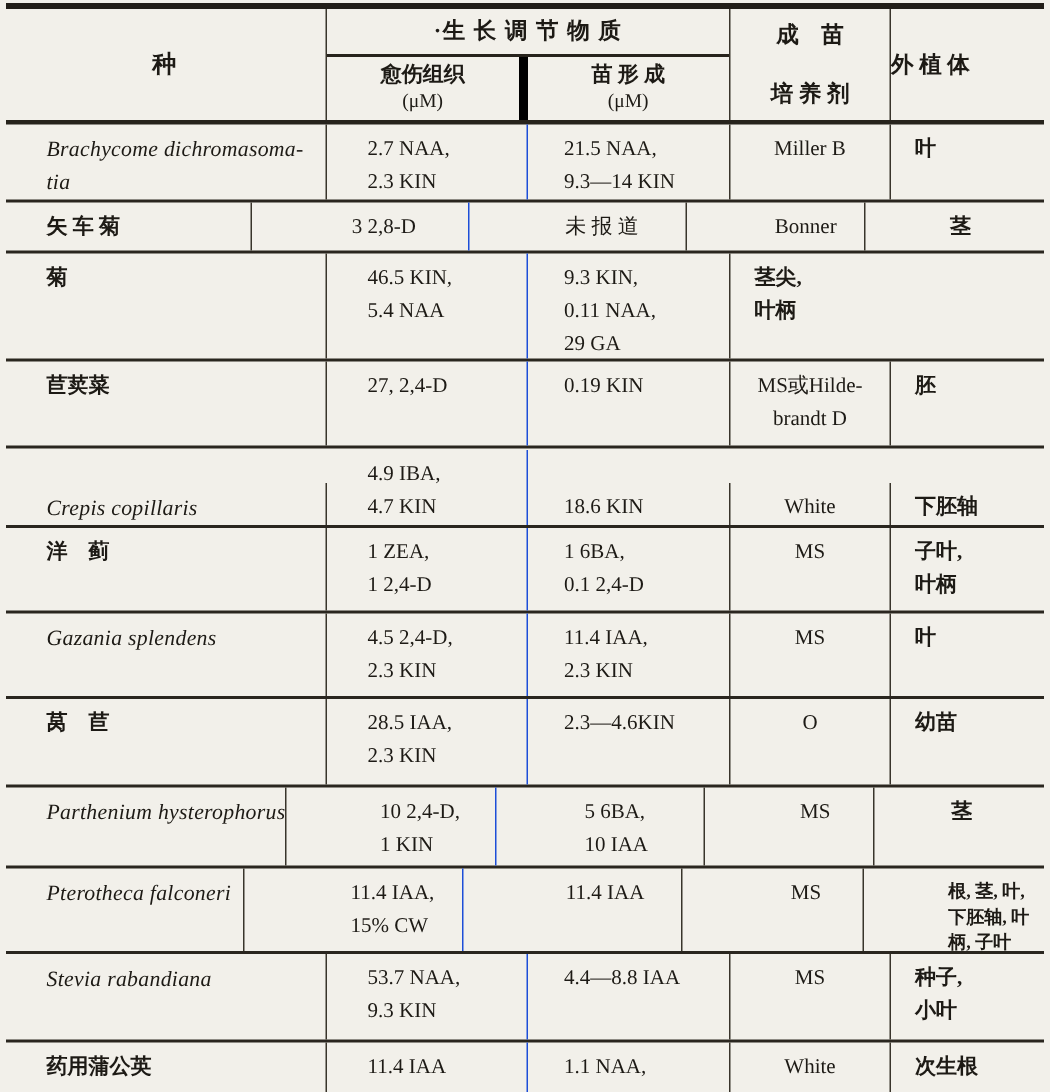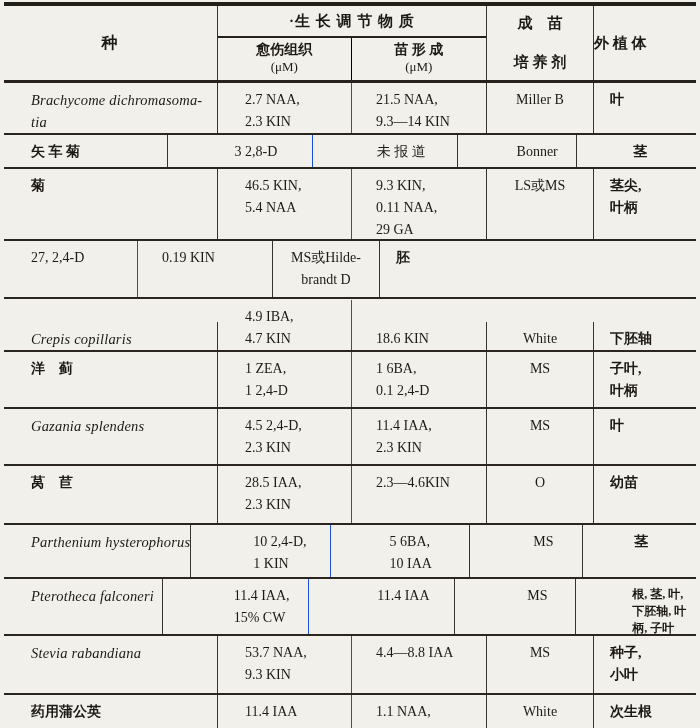--- a/index.html
+++ b/index.html
@@ -9,21 +9,21 @@
        border-top:4px solid #221e18;border-bottom:6px solid #221e18;}
   
   .thead{display:flex;height:74px;border-bottom:3px solid #27231c;}
   .th{box-sizing:border-box;}
   .hc1{width:214px;border-right:1px solid #39342b;display:flex;align-items:center;justify-content:center;
        font-weight:700;font-size:16px;letter-spacing:2px;}
   .hgroup{width:269px;border-right:1px solid #39342b;box-sizing:border-box;}
   .grouptitle{height:30px;line-height:30px;text-align:center;border-bottom:2px solid #27231c;
        font-weight:700;font-size:15px;letter-spacing:1px;}
   .subrow{display:flex;height:42px;}
-  .hc2a{width:134px;border-right:1px solid #000000;}
+  .hc2a{width:134px;border-right:6px solid #000000;}
   .hc2b{width:135px;}
   .hc2a,.hc2b{box-sizing:border-box;text-align:center;padding-top:3px;font-weight:700;font-size:14px;}
   .mu{font-weight:400;font-size:13px;line-height:16px;letter-spacing:0;}
   .hc3{width:107px;border-right:1px solid #39342b;display:flex;flex-direction:column;align-items:center;
        justify-content:center;gap:20px;font-weight:700;font-size:15px;}
   .hc4{width:102px;display:flex;align-items:center;justify-content:flex-start;font-weight:700;font-size:15px;}
   
   .tr{display:flex;border-bottom:2px solid #2a261f;}
   .tr:last-child{border-bottom:none;}
   .td{box-sizing:border-box;padding-top:6px;font-size:14px;line-height:22px;overflow:visible;}
@@ -112,29 +112,29 @@
           </div>
           <div class="td c2a">
             <div class="ln">46.5 KIN,</div>
             <div class="ln">5.4 NAA</div>
           </div>
           <div class="td c2b">
             <div class="ln">9.3 KIN,</div>
             <div class="ln">0.11 NAA,</div>
             <div class="ln">29 GA</div>
           </div>
-          <div class="td c3">
-            <div class="ln">LS或MS</div>
-          </div>
           <div class="td c4">
             <div class="ln">茎尖,</div>
             <div class="ln">叶柄</div>
           </div>
         </div>
         <div class="tr" style="height: 56px;">
+          <div class="td c1">
+            <div class="ln">苣荬菜</div>
+          </div>
           <div class="td c2a">
             <div class="ln">27, 2,4-D</div>
           </div>
           <div class="td c2b">
             <div class="ln">0.19 KIN</div>
           </div>
           <div class="td c3">
             <div class="ln">MS或Hilde-</div>
             <div class="ln">brandt D</div>
           </div>

